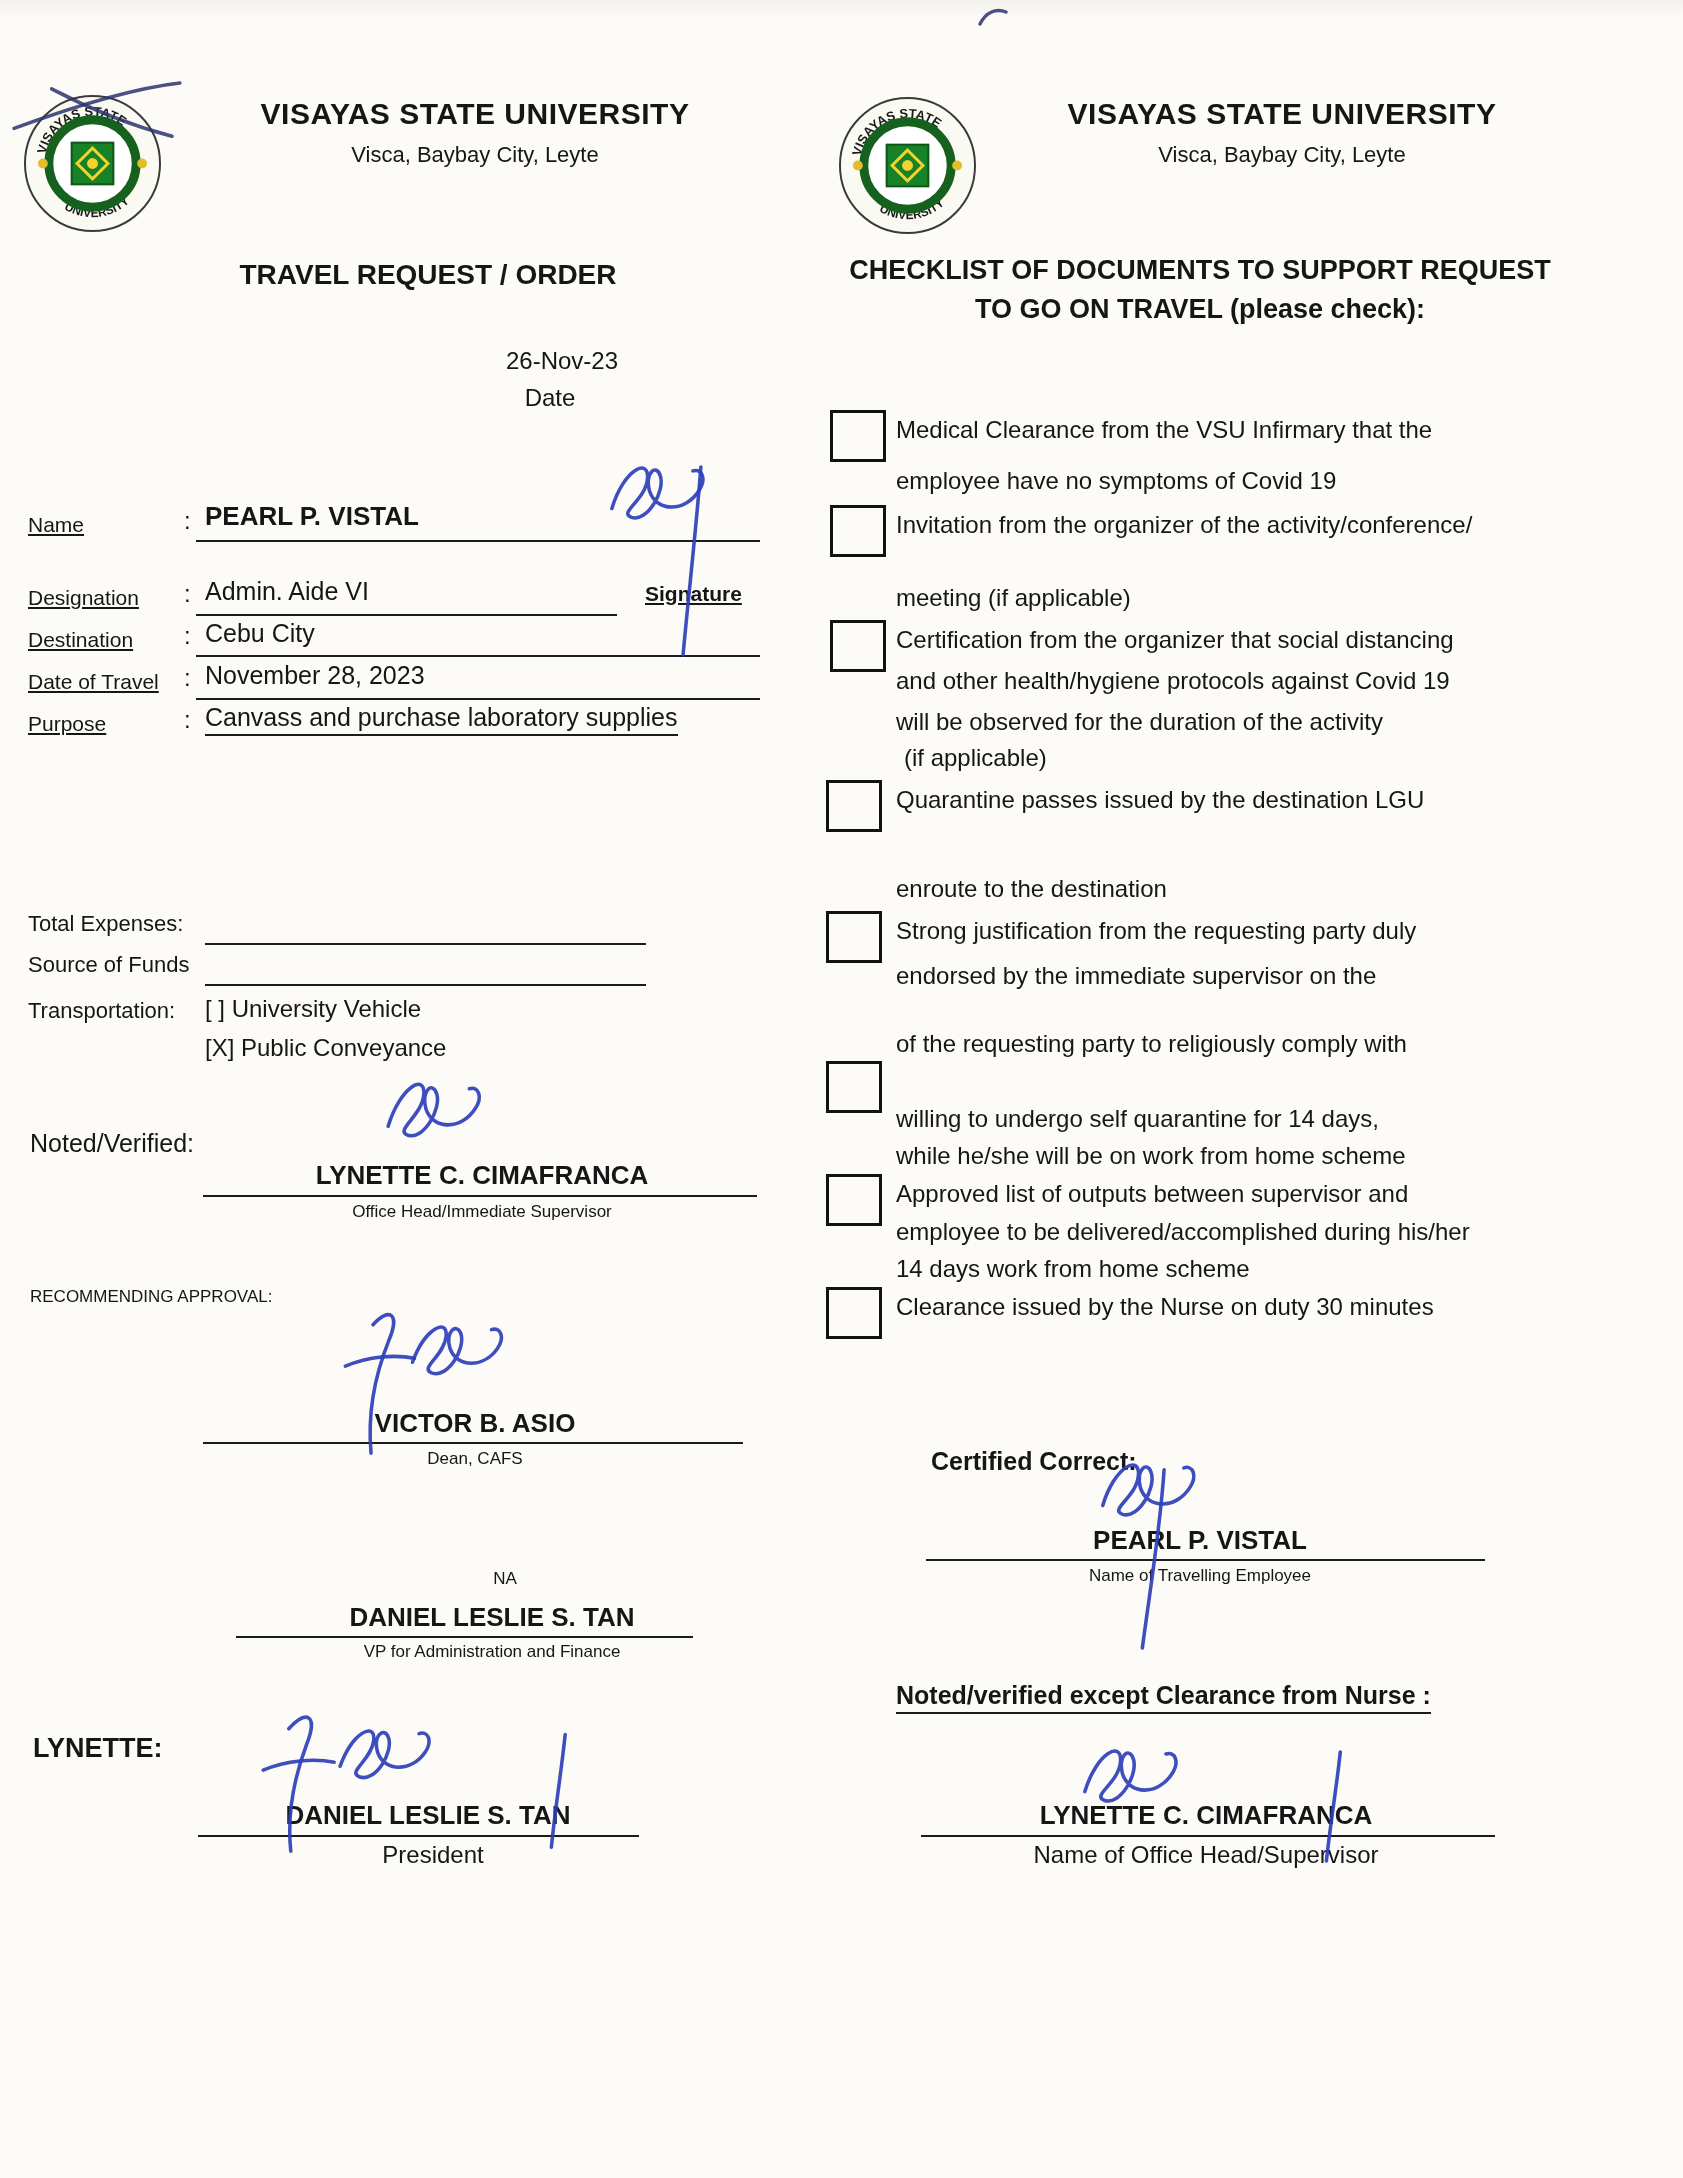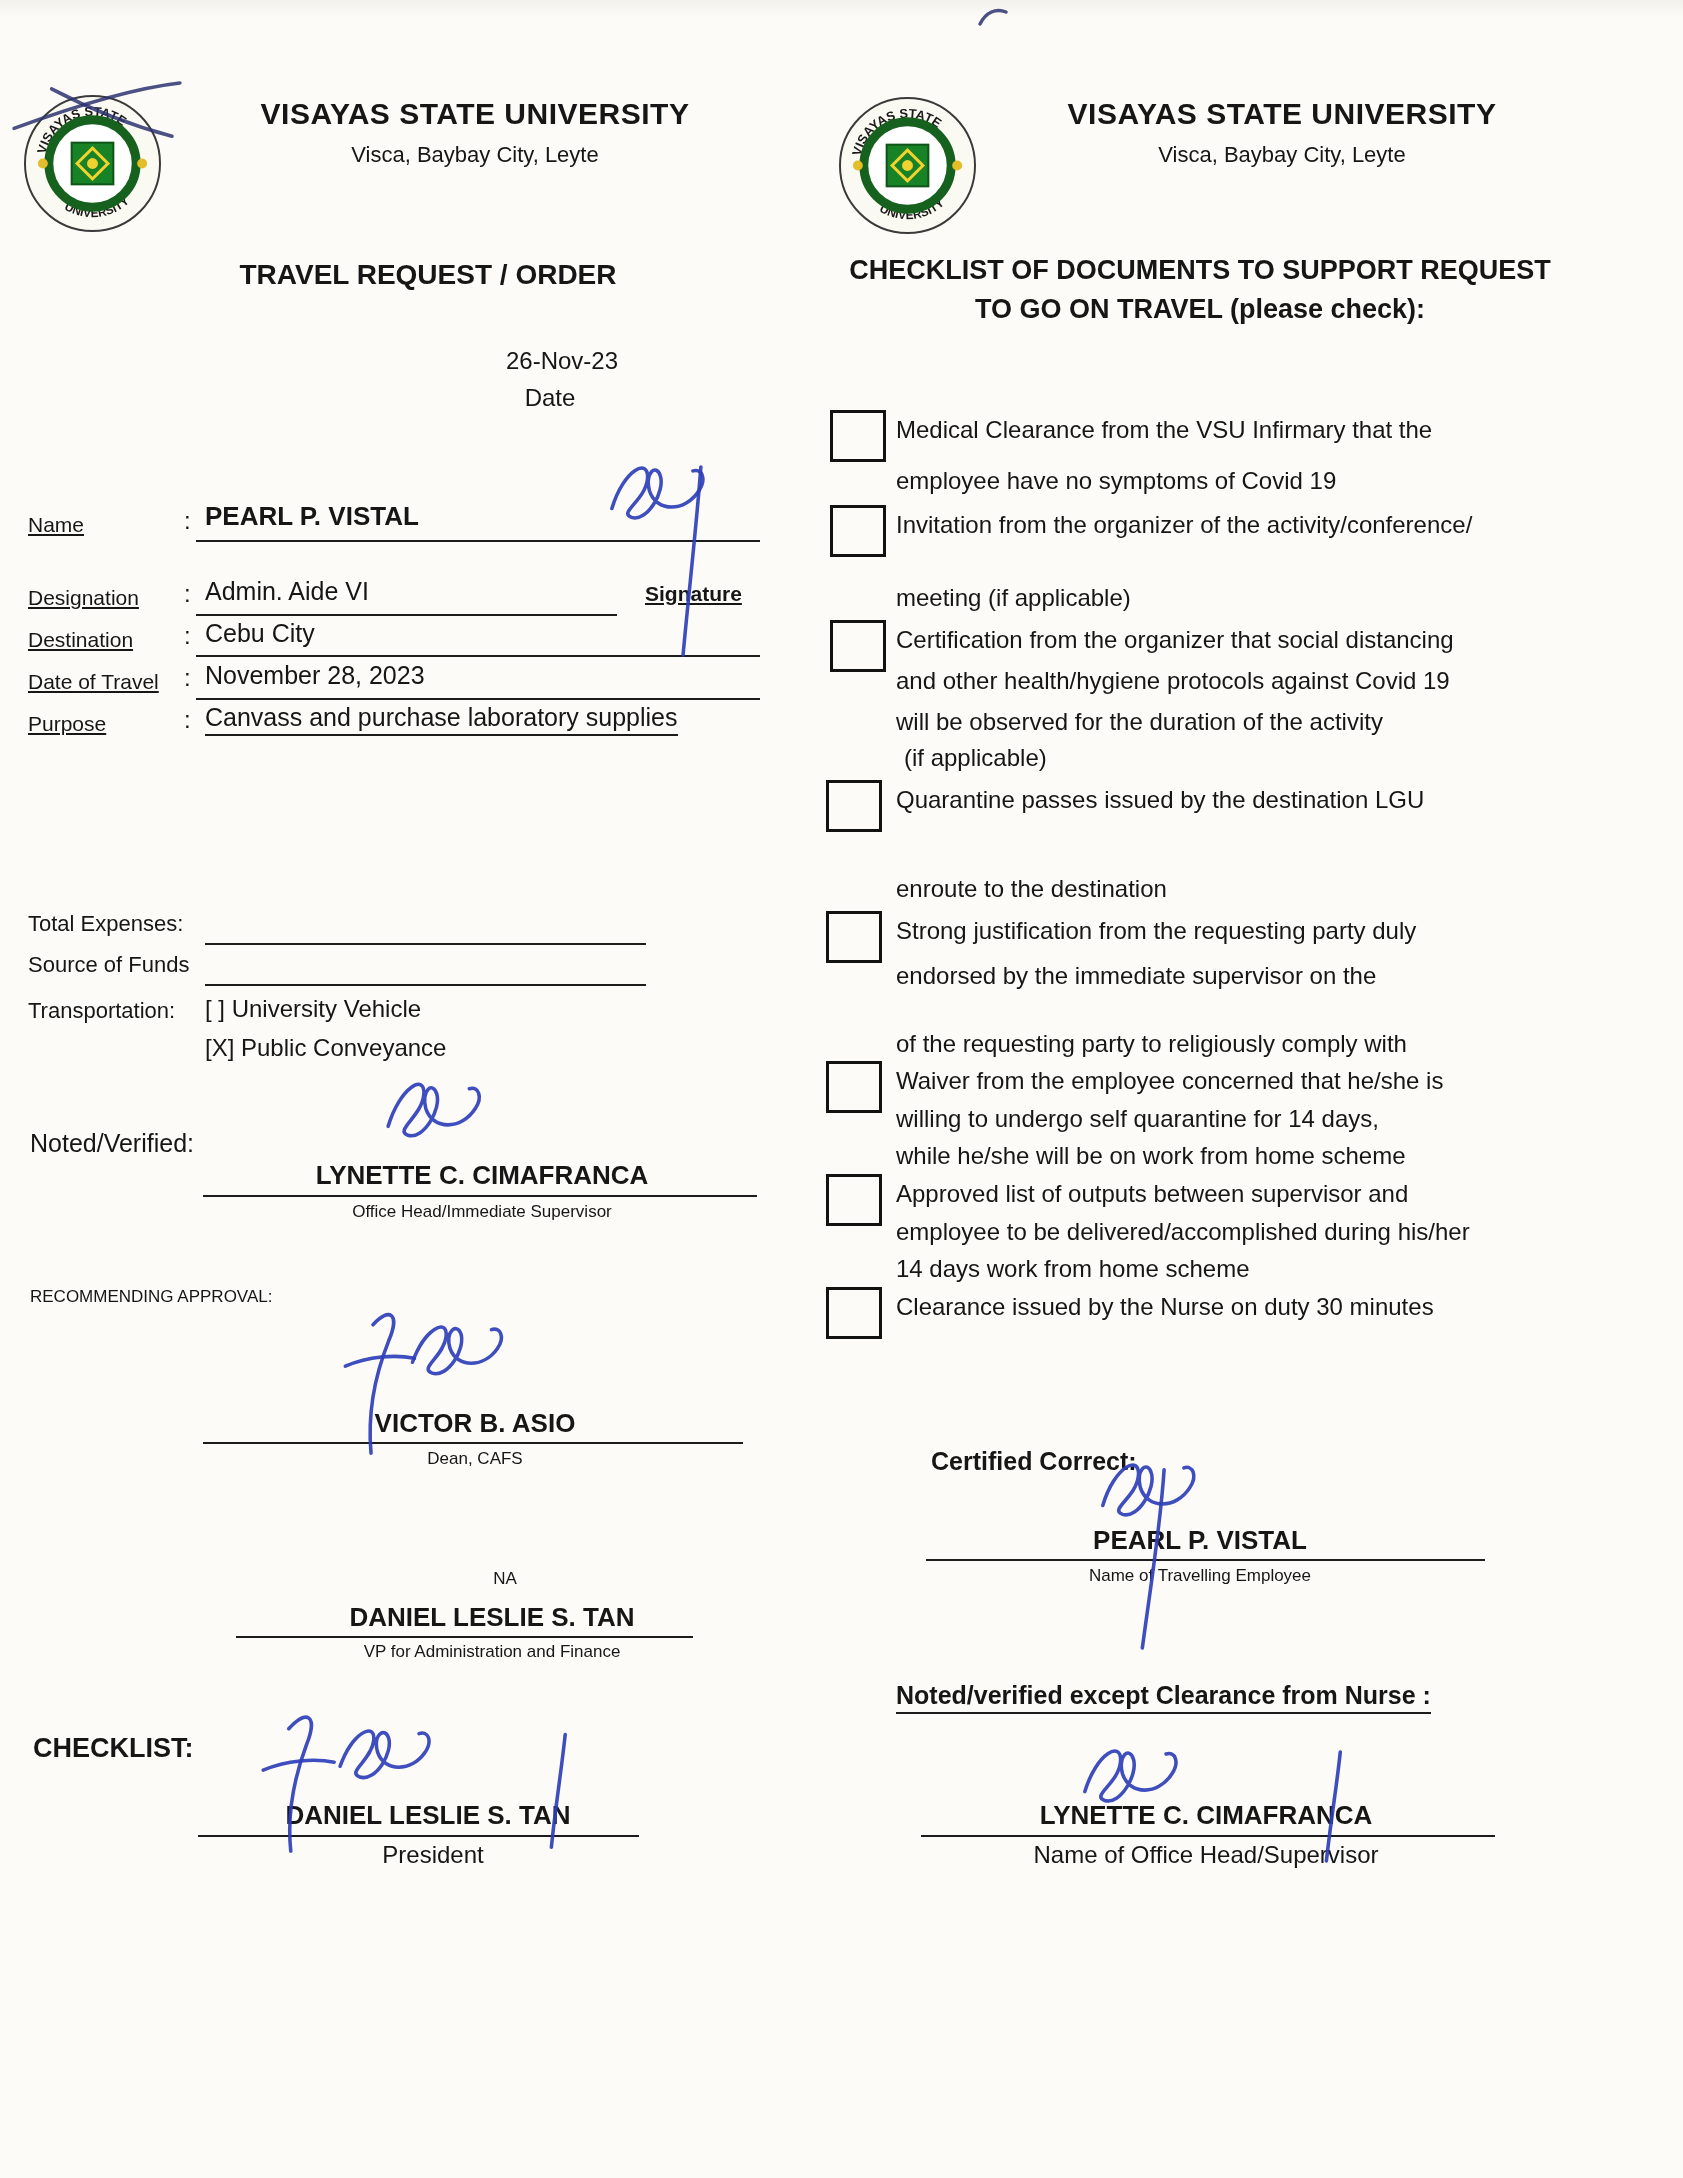--- a/index.html
+++ b/index.html
@@ -121,21 +121,21 @@
   </svg>
   <div class="t tc b f26" style="left:475px;top:1408px;">VICTOR B. ASIO</div>
   <div class="uline" style="left:203px;top:1442px;width:540px;"></div>
   <div class="t tc f23" style="left:475px;top:1449px;">Dean, CAFS</div>
 
   <div class="t tc f23" style="left:505px;top:1569px;">NA</div>
   <div class="t tc b f26" style="left:492px;top:1602px;">DANIEL LESLIE S. TAN</div>
   <div class="uline" style="left:236px;top:1636px;width:457px;"></div>
   <div class="t tc f23" style="left:492px;top:1642px;">VP for Administration and Finance</div>
 
-  <div class="t b f27" style="left:33px;top:1733px;">CHECKLIST:</div>
+  <div class="t b f27" style="left:33px;top:1733px;">LYNETTE:</div>
   <svg class="sig" style="left:249px;top:1705px;" width="356" height="153" viewBox="0 0 360 155">
     <path d="M40,24 C58,4 70,10 58,40 C46,72 38,110 42,148"></path>
     <path d="M14,66 C38,56 66,54 86,58"></path>
     <path d="M92,62 C104,28 128,16 126,36 C124,56 98,68 112,73 C128,78 146,48 141,33 C137,22 125,30 130,48 C137,68 164,68 178,48 C186,36 181,26 172,29"></path>
     <path d="M320,30 C316,68 310,104 306,144"></path>
   </svg>
   <div class="t tc b f26" style="left:428px;top:1800px;">DANIEL LESLIE S. TAN</div>
   <div class="uline" style="left:198px;top:1835px;width:441px;"></div>
   <div class="t tc f24" style="left:433px;top:1841px;">President</div>
 
@@ -178,21 +178,20 @@
   <div class="t f24" style="left:896px;top:584px;">meeting (if applicable)</div>
   <div class="t f24" style="left:896px;top:626px;">Certification from the organizer that social distancing</div>
   <div class="t f24" style="left:896px;top:667px;">and other health/hygiene protocols against Covid 19</div>
   <div class="t f24" style="left:896px;top:708px;">will be observed for the duration of the activity</div>
   <div class="t f24" style="left:904px;top:744px;">(if applicable)</div>
   <div class="t f24" style="left:896px;top:786px;">Quarantine passes issued by the destination LGU</div>
   <div class="t f24" style="left:896px;top:875px;">enroute to the destination</div>
   <div class="t f24" style="left:896px;top:917px;">Strong justification from the requesting party duly</div>
   <div class="t f24" style="left:896px;top:962px;text-align:right;">endorsed by the immediate supervisor on the</div>
   <div class="t f24" style="left:896px;top:1030px;">of the requesting party to religiously comply with</div>
-  <div class="t f24" style="left:896px;top:1067px;">Waiver from the employee concerned that he/she is</div>
   <div class="t f24" style="left:896px;top:1105px;">willing to undergo self quarantine for 14 days,</div>
   <div class="t f24" style="left:896px;top:1142px;">while he/she will be on work from home scheme</div>
   <div class="t f24" style="left:896px;top:1180px;">Approved list of outputs between supervisor and</div>
   <div class="t f24" style="left:896px;top:1218px;">employee to be delivered/accomplished during his/her</div>
   <div class="t f24" style="left:896px;top:1255px;">14 days work from home scheme</div>
   <div class="t f24" style="left:896px;top:1293px;">Clearance issued by the Nurse on duty 30 minutes</div>
 
   <div class="t b f25" style="left:931px;top:1447px;">Certified Correct:</div>
   <svg class="sig" style="left:1081px;top:1440px;" width="183" height="213" viewBox="0 0 185 215">
     <path d="M22,66 C34,26 60,14 58,36 C56,58 28,70 42,75 C58,80 76,48 71,33 C67,20 55,30 60,48 C67,70 96,70 110,48 C118,36 113,25 104,28"></path>

